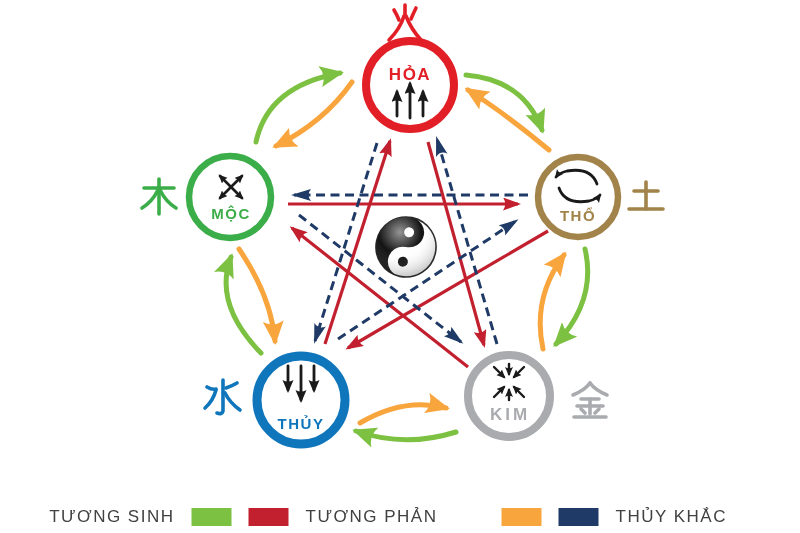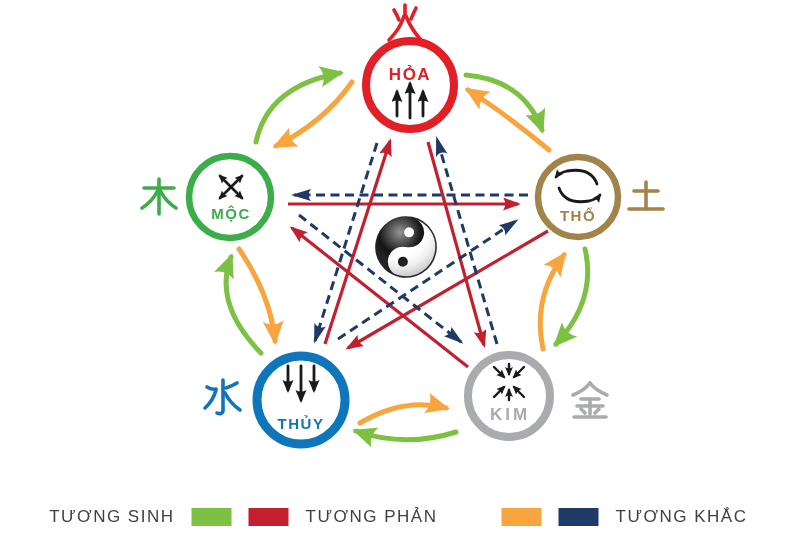--- a/index.html
+++ b/index.html
@@ -220,17 +220,17 @@
   <div class="legend">
     <div class="legend-row">
       <span class="legend-label left">TƯƠNG SINH</span>
       <span class="swatch sw-sinh"></span>
       <span class="swatch sw-khac"></span>
       <span class="legend-label right">TƯƠNG PHẢN</span>
     </div>
     <div class="legend-row">
       <span class="swatch sw-phansinh"></span>
       <span class="swatch sw-phankhac"></span>
-      <span class="legend-label right">TƯƠNG KHẮC</span>
+      <span class="legend-label right">THỦY KHẮC</span>
     </div>
   </div>
 
 </div>
 
 </body></html>

